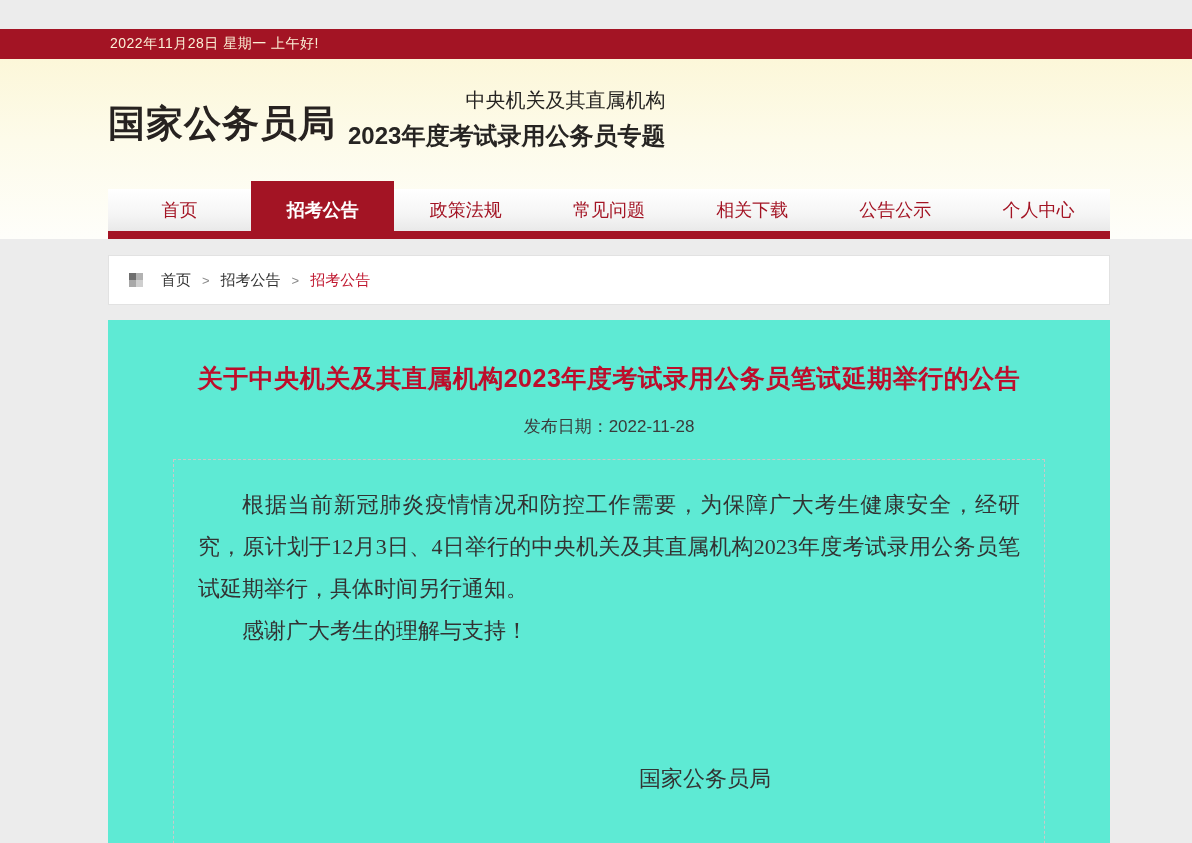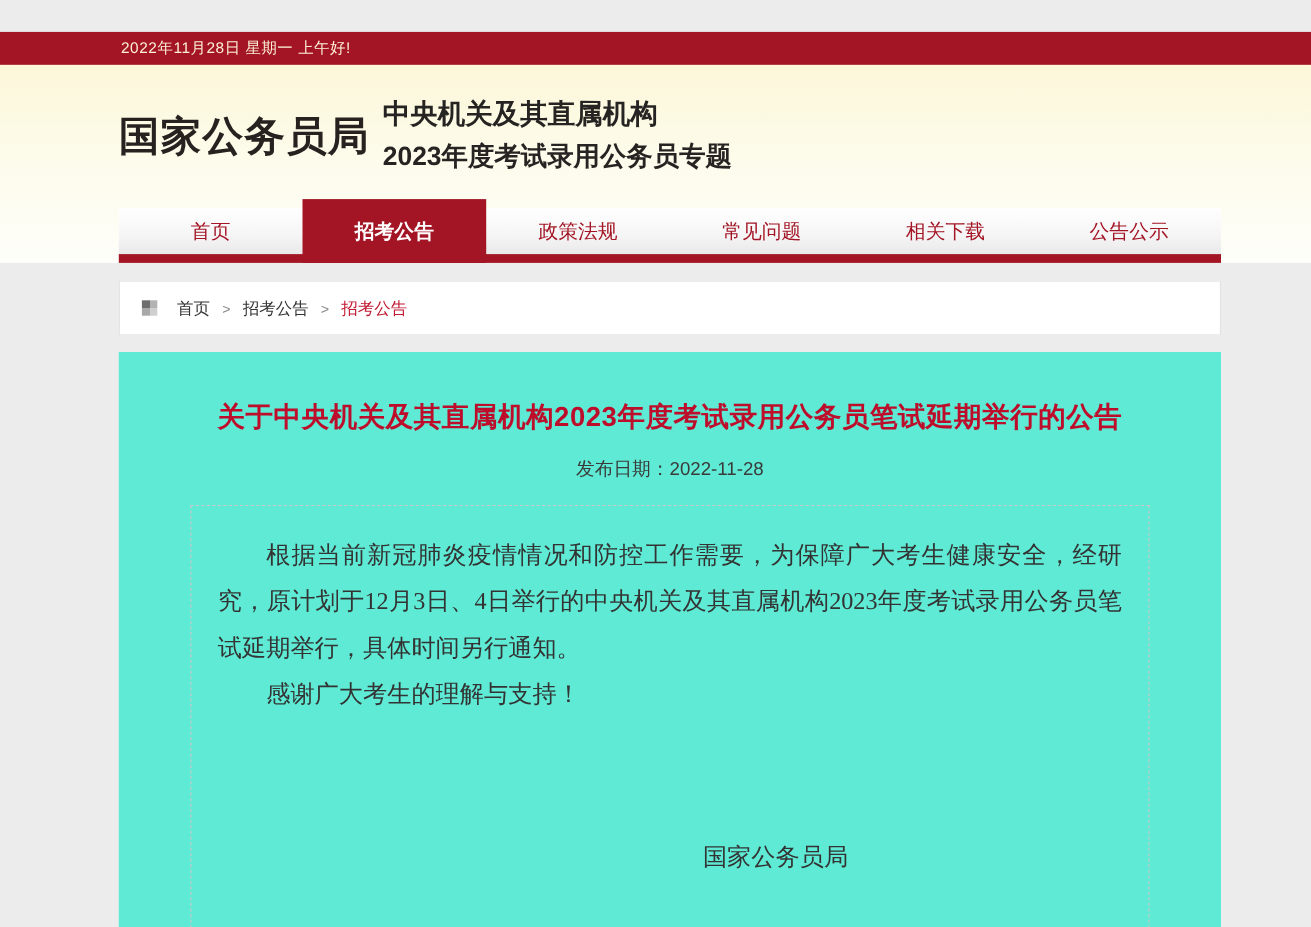--- a/index.html
+++ b/index.html
@@ -28,21 +28,21 @@
     position:relative;
   }
   .header-inner {
     width:1002px; margin-left:108px; height:100%; position:relative;
   }
   .site-logo {
     position:absolute; left:0; top:40px;
     font-size:37px; font-weight:bold; color:#272220; letter-spacing:1px;
   }
   .site-sub { position:absolute; left:240px; top:28px; color:#262422; }
-  .site-sub .sub1 { font-size:25px; font-weight:bold; }
+  .site-sub .sub1 { font-size:20px; font-weight:normal;text-align:right; }
   .site-sub .sub2 { font-size:24px; font-weight:bold; margin-top:6px; }
 
   
   .nav {
     position:absolute; left:108px; bottom:0; width:1002px; height:58px;
   }
   .nav-bg {
     position:absolute; left:0; right:0; top:8px; height:42px;
     background:linear-gradient(180deg,#ffffff 0%,#f5f5f5 60%,#e9e9e9 100%);
   }
@@ -130,20 +130,23 @@
         </div>
       <div class="nav-tab">
           <span>常见问题</span>
         </div>
       <div class="nav-tab">
           <span>相关下载</span>
         </div>
       <div class="nav-tab">
           <span>公告公示</span>
         </div>
+      <div class="nav-tab">
+          <span>个人中心</span>
+        </div>
     </div>
   </div>
 </div>
 
 <div class="breadcrumb-card">
   <span class="bc-icon"></span>
   <span class="bc-item">首页</span>
   <span class="bc-sep">&gt;</span>
   <span class="bc-item">招考公告</span>
   <span class="bc-sep">&gt;</span>

